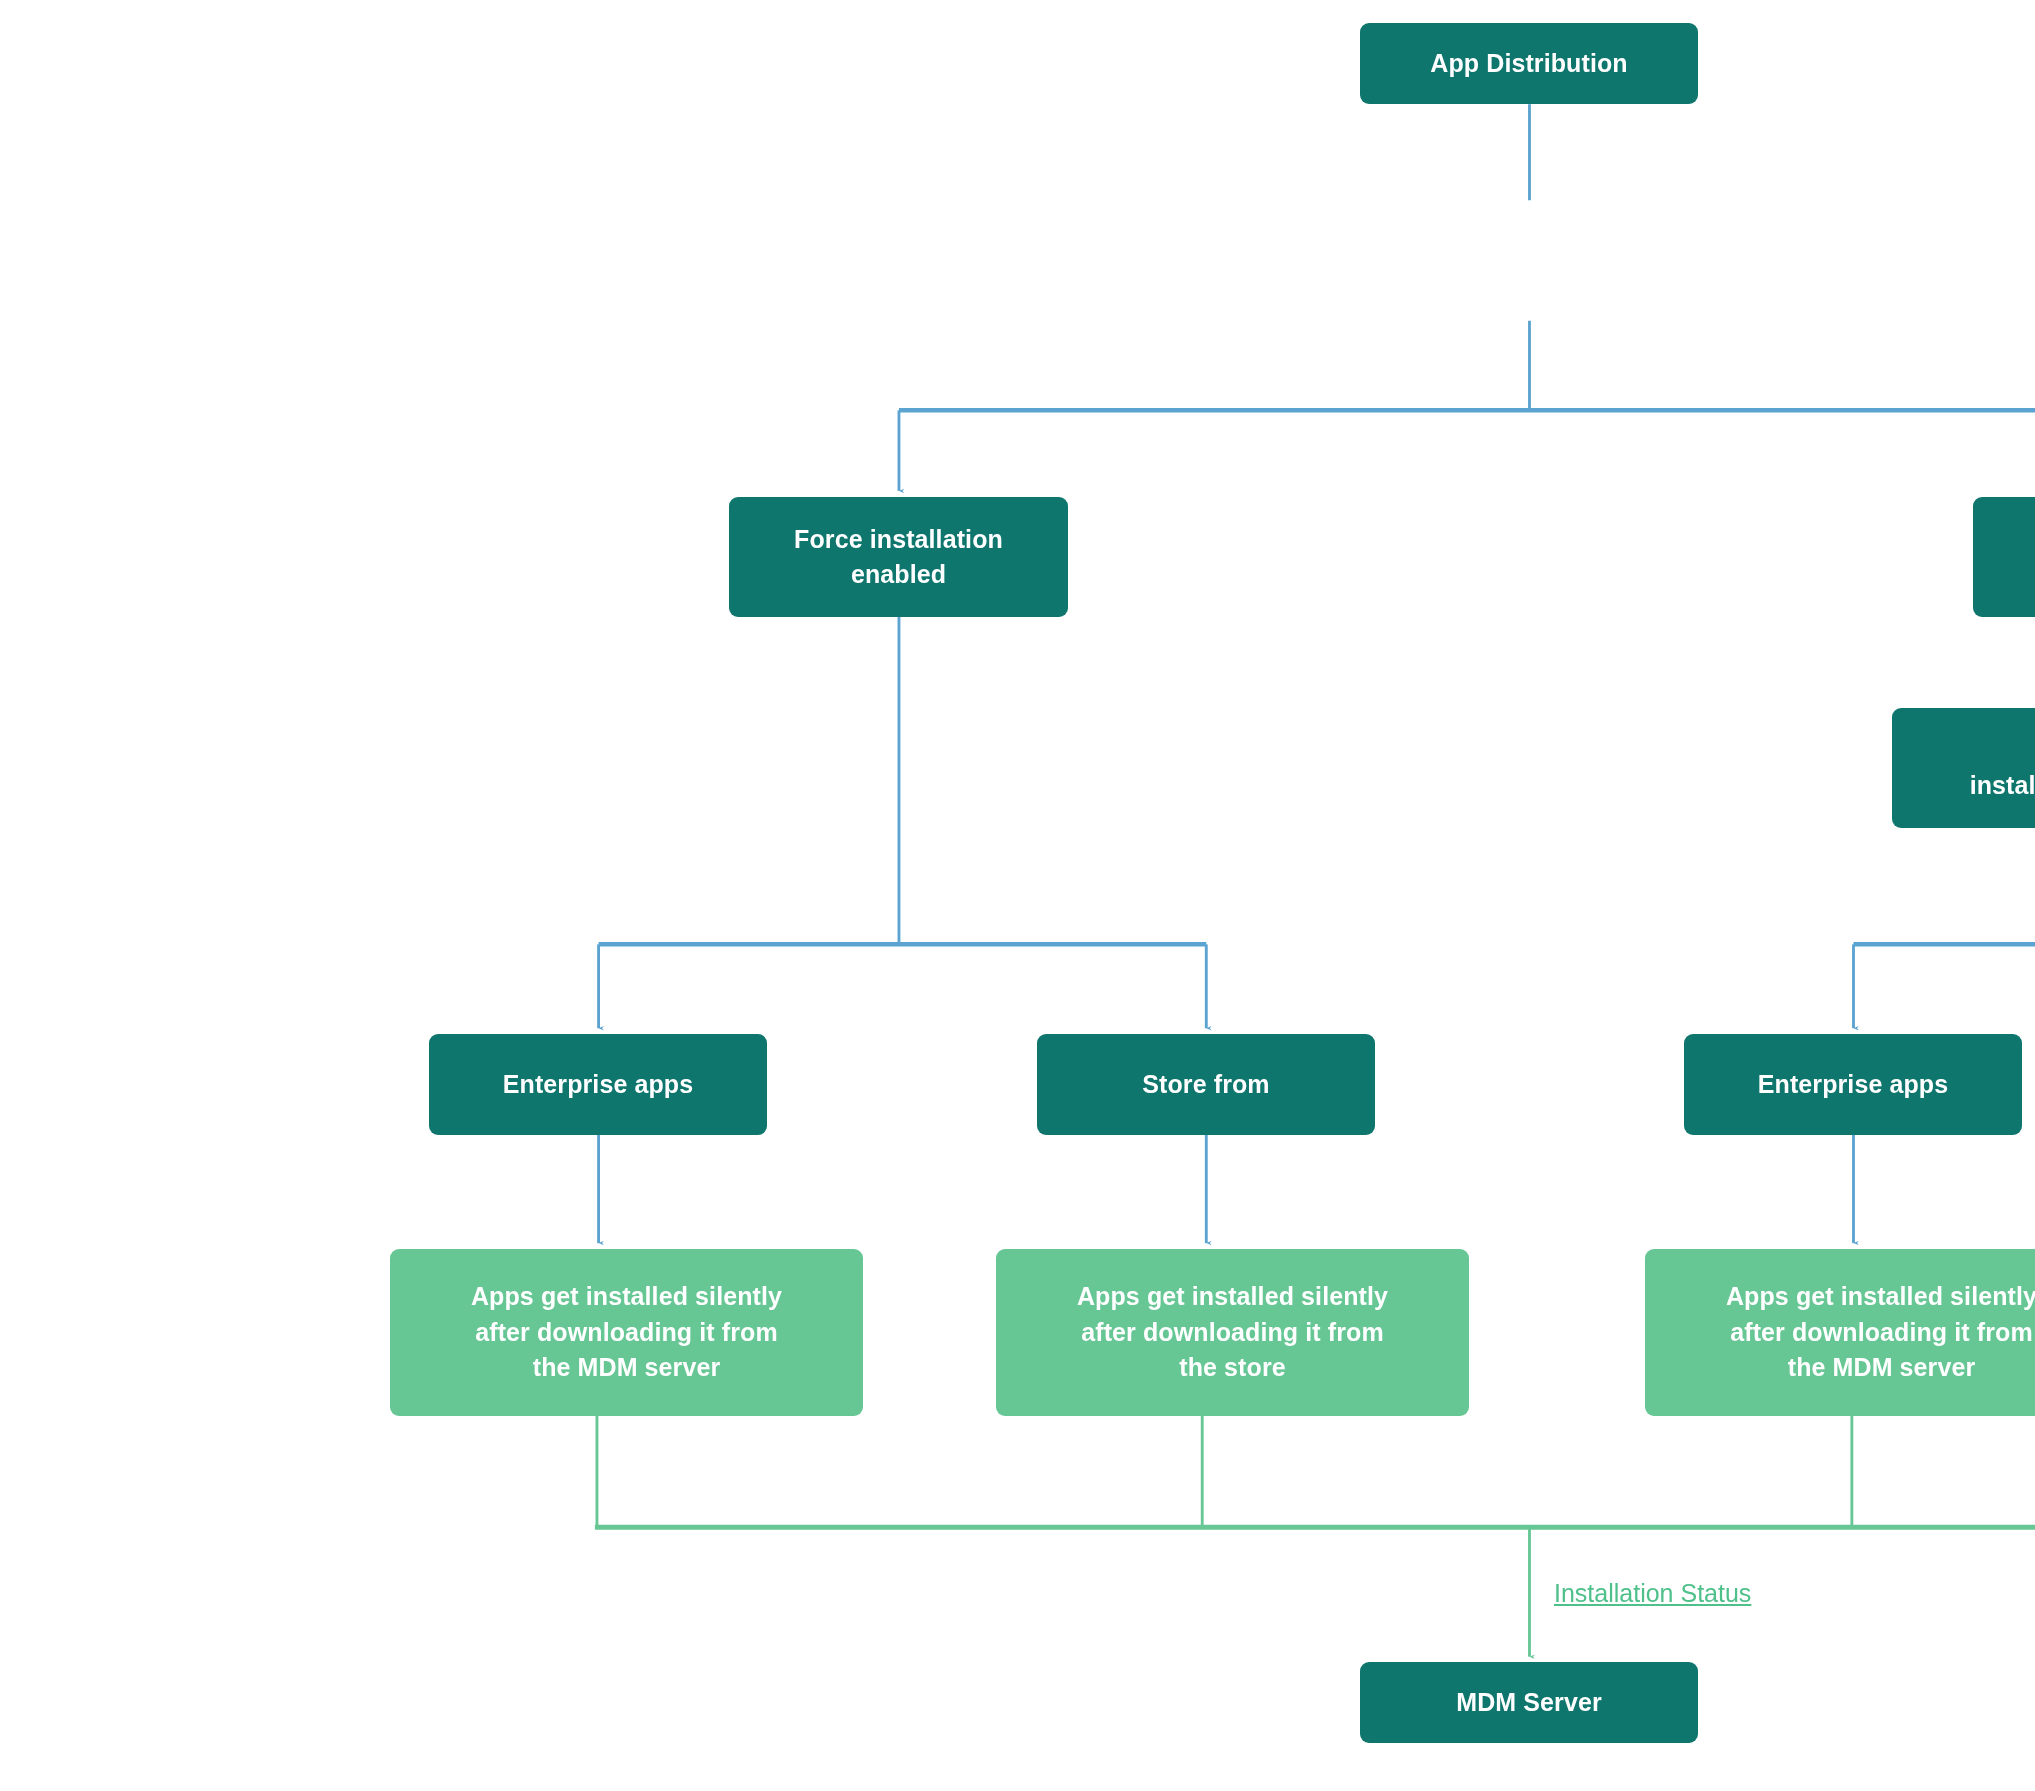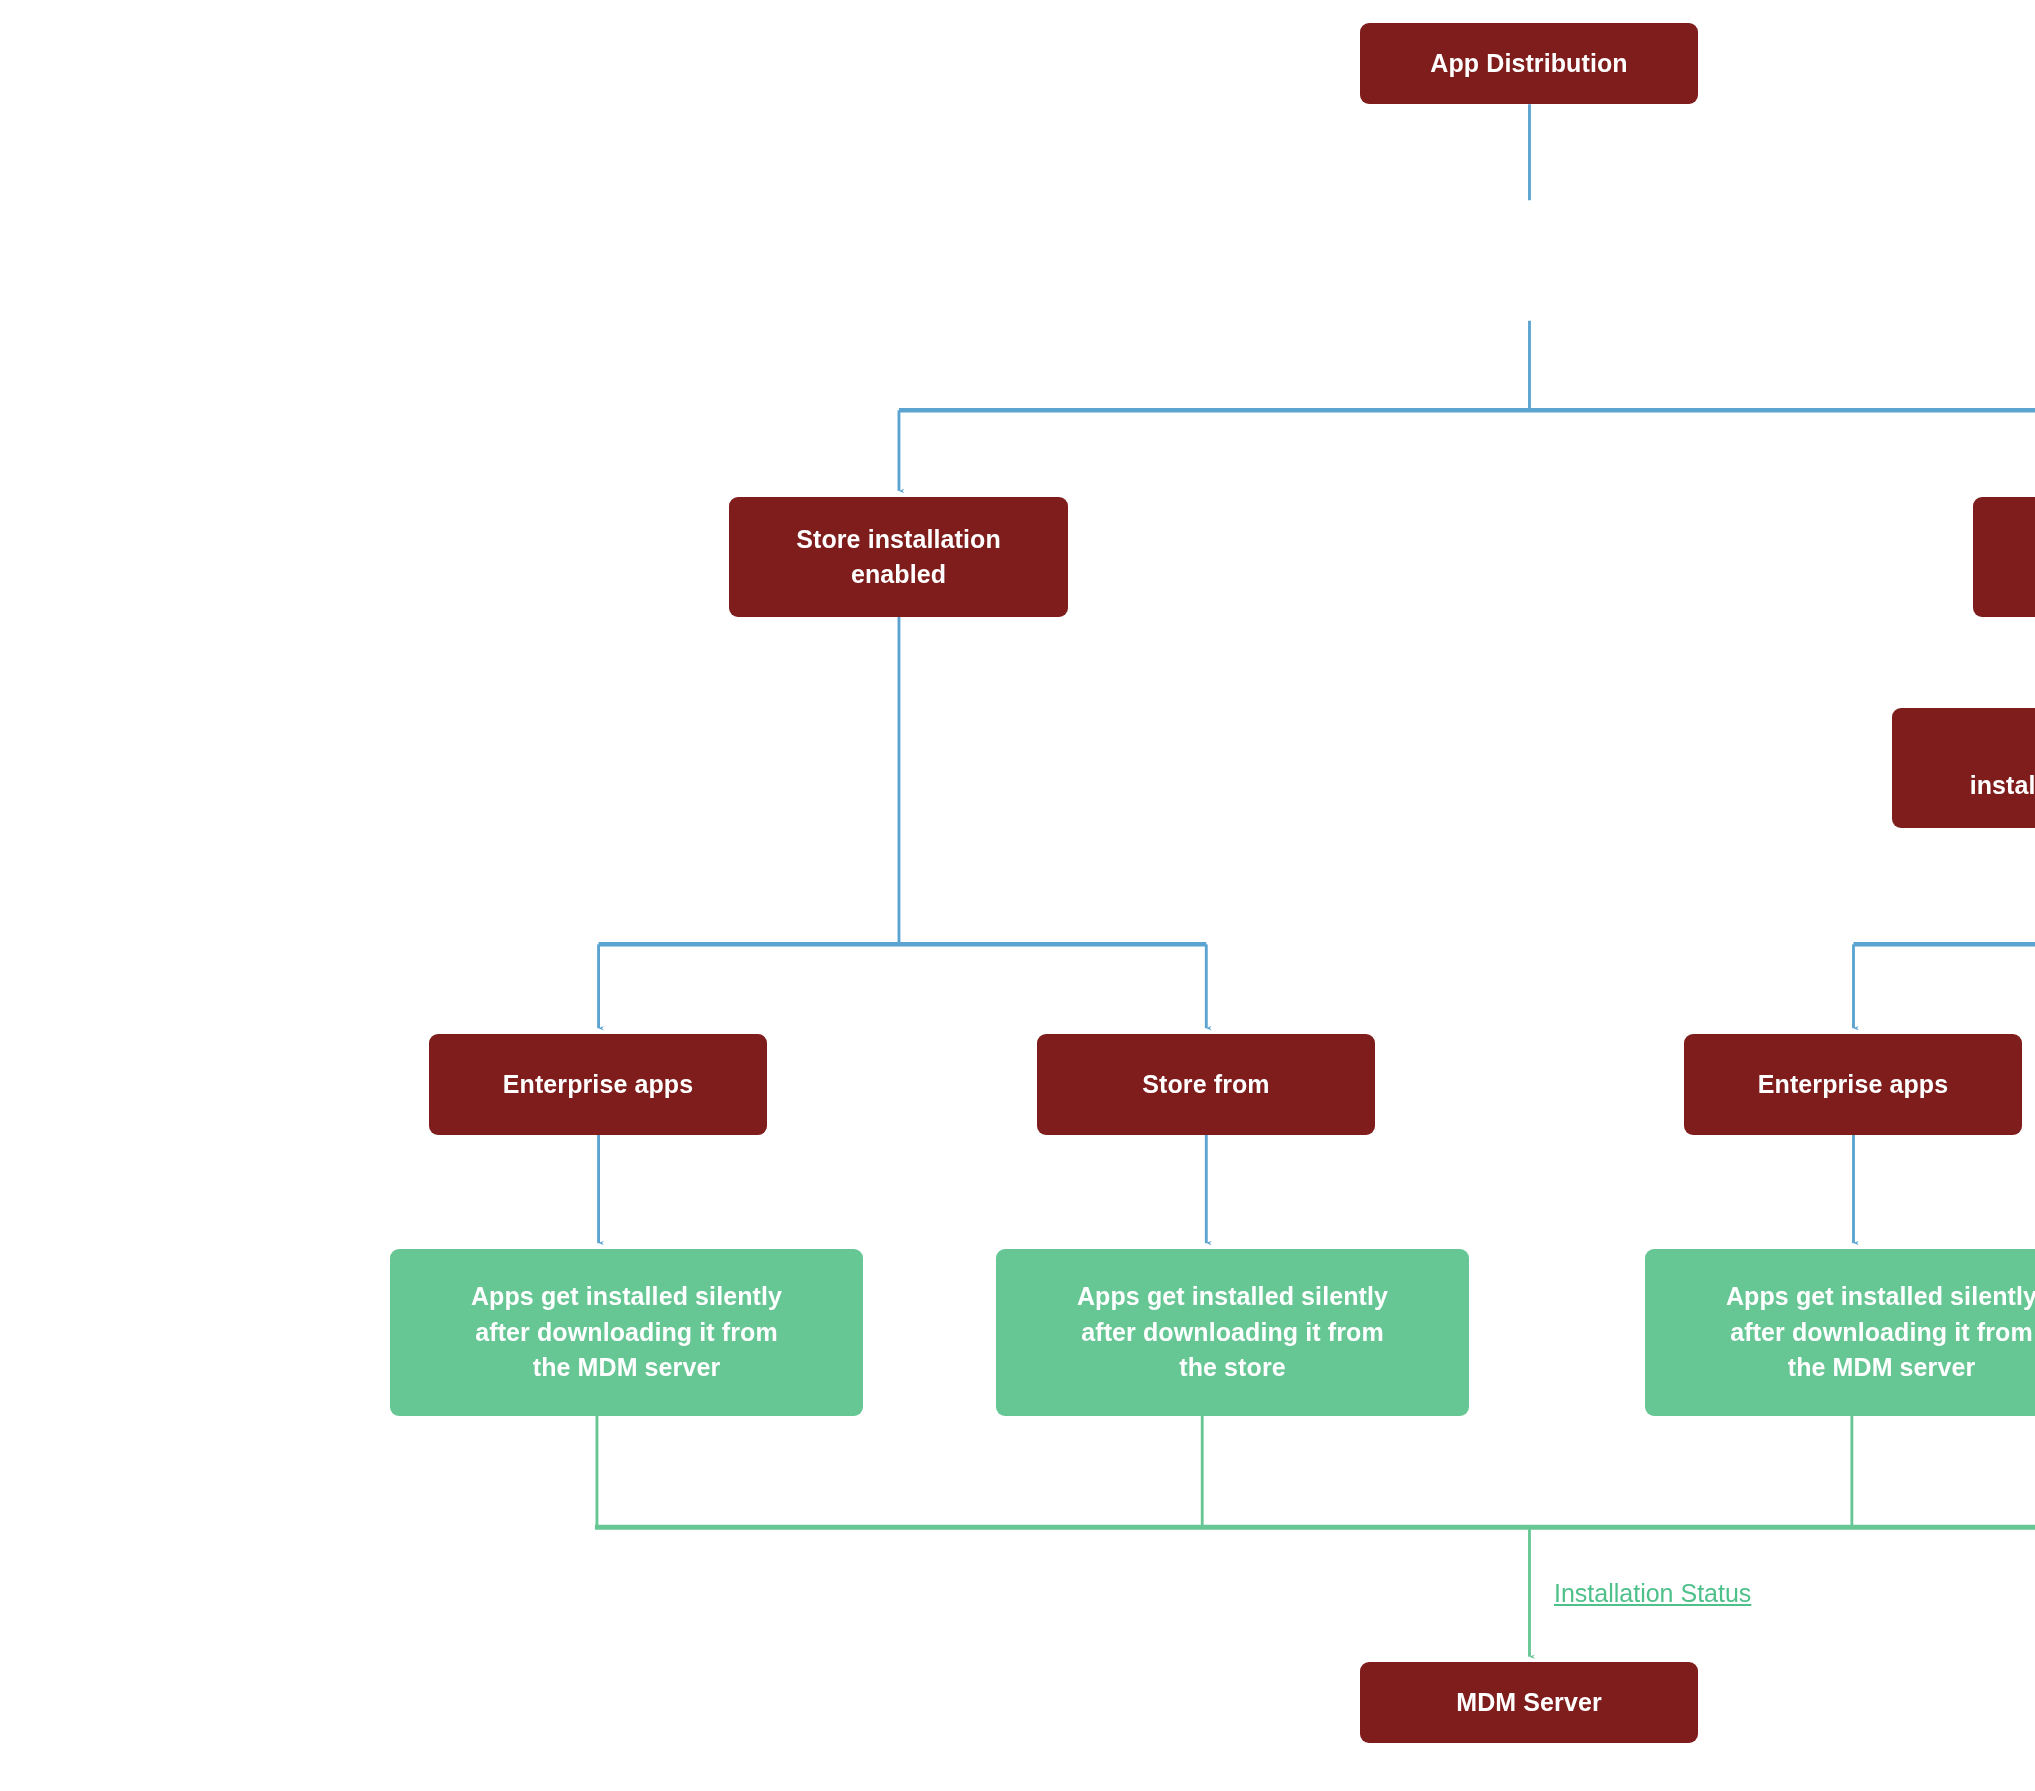--- a/index.html
+++ b/index.html
@@ -31,21 +31,21 @@
     justify-content: center;
     text-align: center;
     border-radius: 9px;
     color: #ffffff;
     font-weight: bold;
     line-height: 1.42;
     letter-spacing: 0.1px;
     padding: 2.4px 7.3px;
     -webkit-font-smoothing: antialiased;
   }
-  .node.blue  { background: #7f1d1d; }
+  .node.blue  { background: #0f766e; }
   .node.green { background: #66c795; margin-left: 30px; }
   .node .txt { white-space: pre-line; display: block; width: 100%; }
   .edge-label {
     position: absolute;
     color: #4ec08a;
     font-weight: normal;
     white-space: nowrap;
   }
 </style>
 </head>
@@ -102,21 +102,21 @@
       <path d="M 3757 3752 L 3757 4070" marker-end="url(#arrow-green)"></path>
     </g>
   </svg>
 
   <div class="node blue" style="left:1360px; top:23px; width:338px; height:81px; font-size:25px;">
     <span class="txt">App Distribution</span>
   </div>
 
 
   <div class="node blue" style="left:729px; top:497px; width:339px; height:120px; font-size:25px;">
-    <span class="txt">Store installation
+    <span class="txt">Force installation
 enabled</span>
   </div>
 
   <div class="node blue" style="left:1973px; top:497px; width:339px; height:120px; font-size:25px;">
     <span class="txt">Force installation
 disabled</span>
   </div>
 
   <div class="node blue" style="left:1892px; top:708px; width:506px; height:120px; font-size:25px;">
     <span class="txt">User initiates

